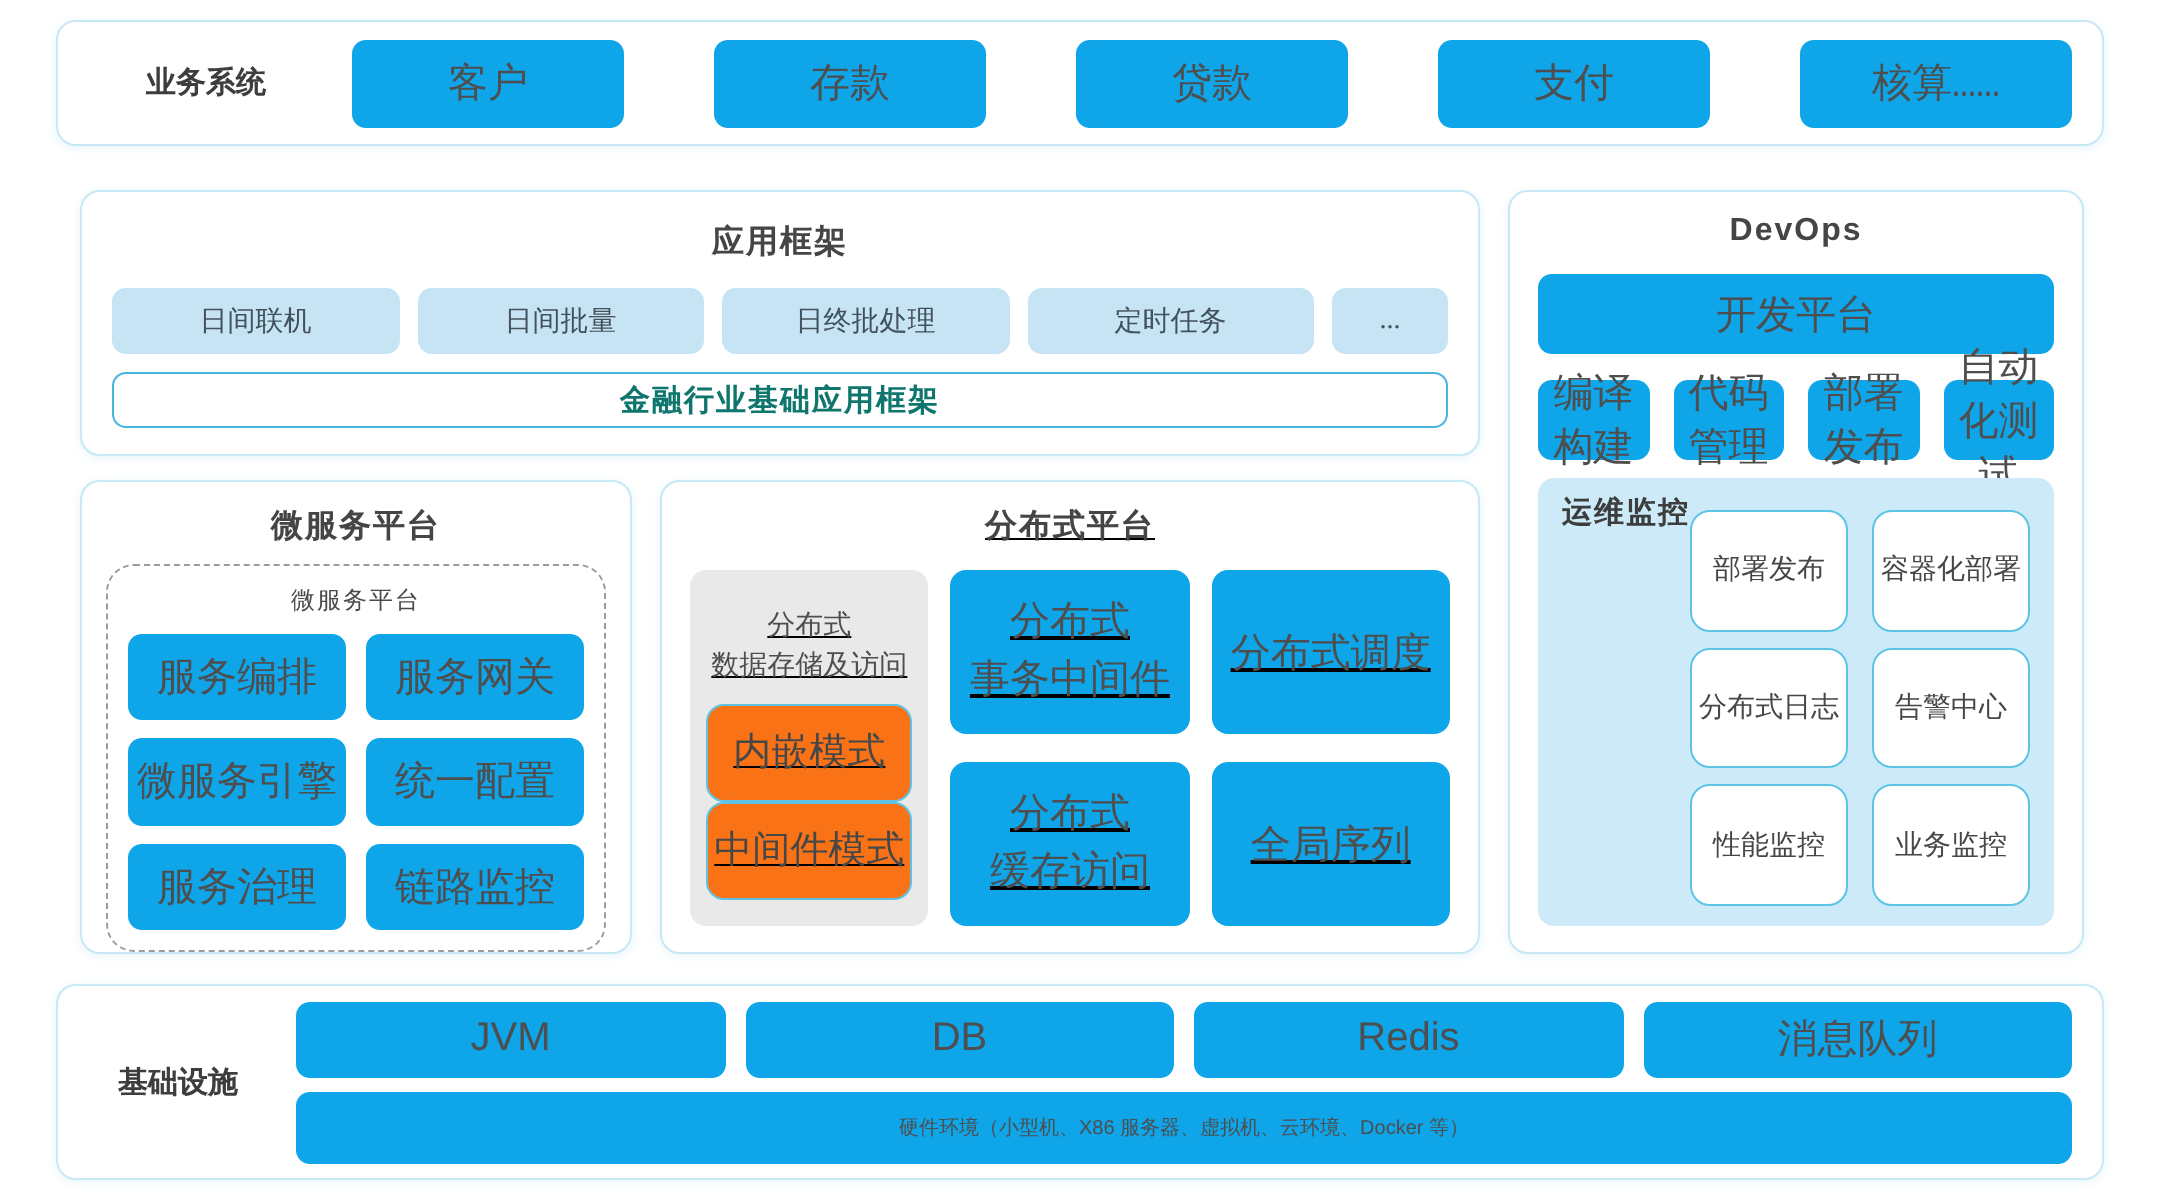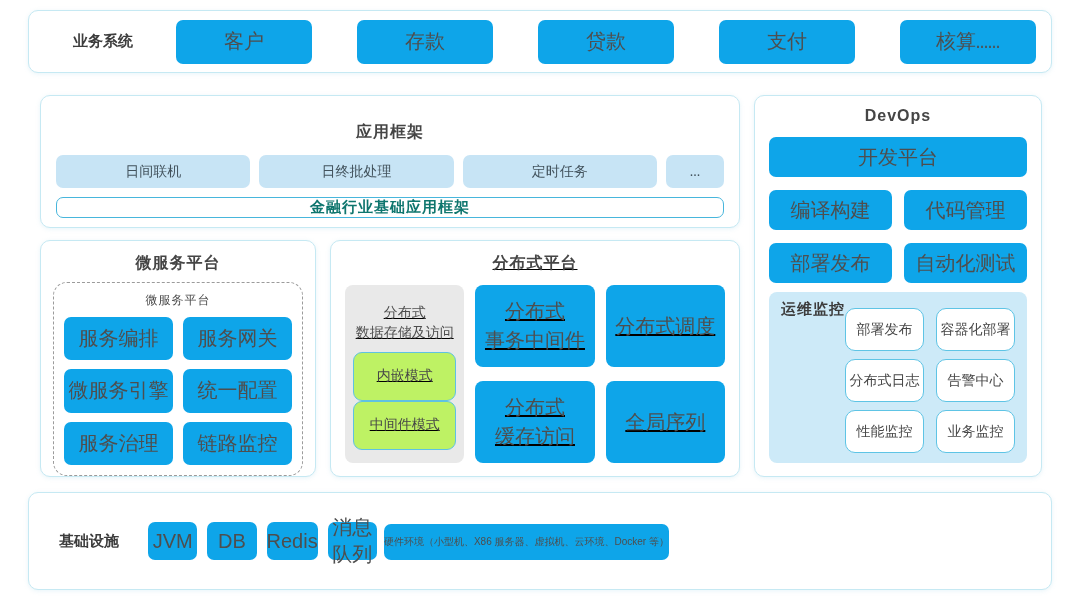--- a/index.html
+++ b/index.html
@@ -18,21 +18,21 @@
     display:flex; align-items:center; justify-content:center; text-align:center; }
   .top-items .gbox { flex:1; height:44px; }
 
   
   .main { margin:22px 38px 0 40px; height:382px; display:flex; gap:14px; }
   .left-col { width:700px; flex:none; display:flex; flex-direction:column; gap:12px; }
 
   .sec-title { font-size:16px; font-weight:600; color:#454545; text-align:center; letter-spacing:1px; }
 
   
-  .app-fw { height:133px; padding:26px 15px 13px 15px; display:flex; flex-direction:column; }
+  .app-fw { height:133px; padding:15px 15px 13px 15px; display:flex; flex-direction:column; }
   .app-row { display:flex; gap:9px; margin-top:12px;font-family:Liberation Serif, serif; }
   .bbox { background:#c7e4f5; border-radius:7px; color:#42525c; font-size:14px;
     display:flex; align-items:center; justify-content:center; }
   .app-row .bbox { flex:1; height:33px; }
   .app-row .bbox.small { flex:none; width:58px; }
   .base-box { margin-top:9px; height:35px; background:#fff; border:1.5px solid #48b6dc; border-radius:7px;
     display:flex; align-items:center; justify-content:center;
     color:#0f766e; font-size:15px; font-weight:700; letter-spacing:1px; }
 
   .bottom-row { flex:1; display:flex; gap:14px; }
@@ -46,42 +46,42 @@
     grid-template-rows:1fr 1fr 1fr; gap:9px 10px; }
 
   
   .dist { flex:1; padding:12px 14px 13px 14px; display:flex; flex-direction:column;text-decoration:underline; }
   .dist-cols { flex:1; margin-top:11px; display:flex; gap:11px; }
   .dist-col { flex:1; display:flex; flex-direction:column; gap:14px; }
   .dist-col .gbox { flex:1; border-radius:8px; }
   .pre { white-space:pre-line; line-height:1.45; }
   .storage { flex:1; background:#e9e9e9; border-radius:8px; padding:10px 8px; display:flex; flex-direction:column; }
   .storage-title { margin-top:7px; font-size:14px; color:#4e4e4e; text-align:center; }
-  .wbox { background:#bef264; border:1.5px solid #5fc2e2; border-radius:9px; height:49px; flex:none;
-    display:flex; align-items:center; justify-content:center; font-size:14px; color:#474747; }
+  .wbox { background:#f97316; border:1.5px solid #5fc2e2; border-radius:9px; height:49px; flex:none;
+    display:flex; align-items:center; justify-content:center; font-size:19px; color:#474747; }
   .storage .wbox:nth-of-type(1) { margin-top:13px; }
   .storage .wbox:nth-of-type(2) { margin-top:9px; }
 
   
   .devops { flex:1; padding:11px 14px 13px 14px; display:flex; flex-direction:column; }
   .devops .gbox { height:40px; border-radius:7px; }
   .dev-platform { margin-top:12px; }
-  .dev-grid { margin-top:13px; display:grid; grid-template-columns:1fr 1fr; gap:13px 12px; }
+  .dev-grid { margin-top:13px; display:grid; grid-template-columns:1fr 1fr 1fr 1fr; gap:13px 12px; }
   .monitor { flex:1; margin-top:9px; background:#cdeaf8; border-radius:8px; padding:8px 12px 10px 12px;
     display:flex; flex-direction:row; }
   .monitor-title { font-size:15px; font-weight:600; color:#3d3d3d; text-align:center; letter-spacing:1px; }
   .monitor-grid { flex:1; margin-top:8px; display:grid; grid-template-columns:1fr 1fr;
     grid-template-rows:1fr 1fr 1fr; gap:8px 12px; }
   .mitem { background:#fff; border:1.5px solid #5ec4e5; border-radius:10px;
     display:flex; align-items:center; justify-content:center; font-size:14px; color:#474747; }
 
   
   .infra { margin:15px 28px 0 28px; height:98px; display:flex; align-items:center; padding:13px 15px; }
   .infra .side-label { width:90px; }
-  .infra-rows { flex:1; display:flex; gap:7px; margin-left:14px;align-items:flex-end; }
+  .infra-rows { flex:1; display:flex; flex-direction:column; gap:7px; margin-left:14px; }
   .infra-row1 { display:flex; gap:10px; }
   .infra-row1 .gbox { flex:1; height:38px; }
   .hw-box { height:36px; background:#0ea5e9; border-radius:7px; display:flex; align-items:center;
     justify-content:center; font-size:10px; color:#4e4e4e; }
 </style>
 </head>
 <body>
 
 <div class="page">
 
@@ -96,20 +96,21 @@
     </div>
   </div>
 
   <div class="main">
     <div class="left-col">
 
       <div class="container app-fw">
         <div class="sec-title">应用框架</div>
         <div class="app-row">
           <div class="bbox">日间联机</div>
+          <div class="bbox">日间批量</div>
           <div class="bbox">日终批处理</div>
           <div class="bbox">定时任务</div>
           <div class="bbox small">...</div>
         </div>
         <div class="base-box">金融行业基础应用框架</div>
       </div>
 
       <div class="bottom-row">
 
         <div class="container micro">

